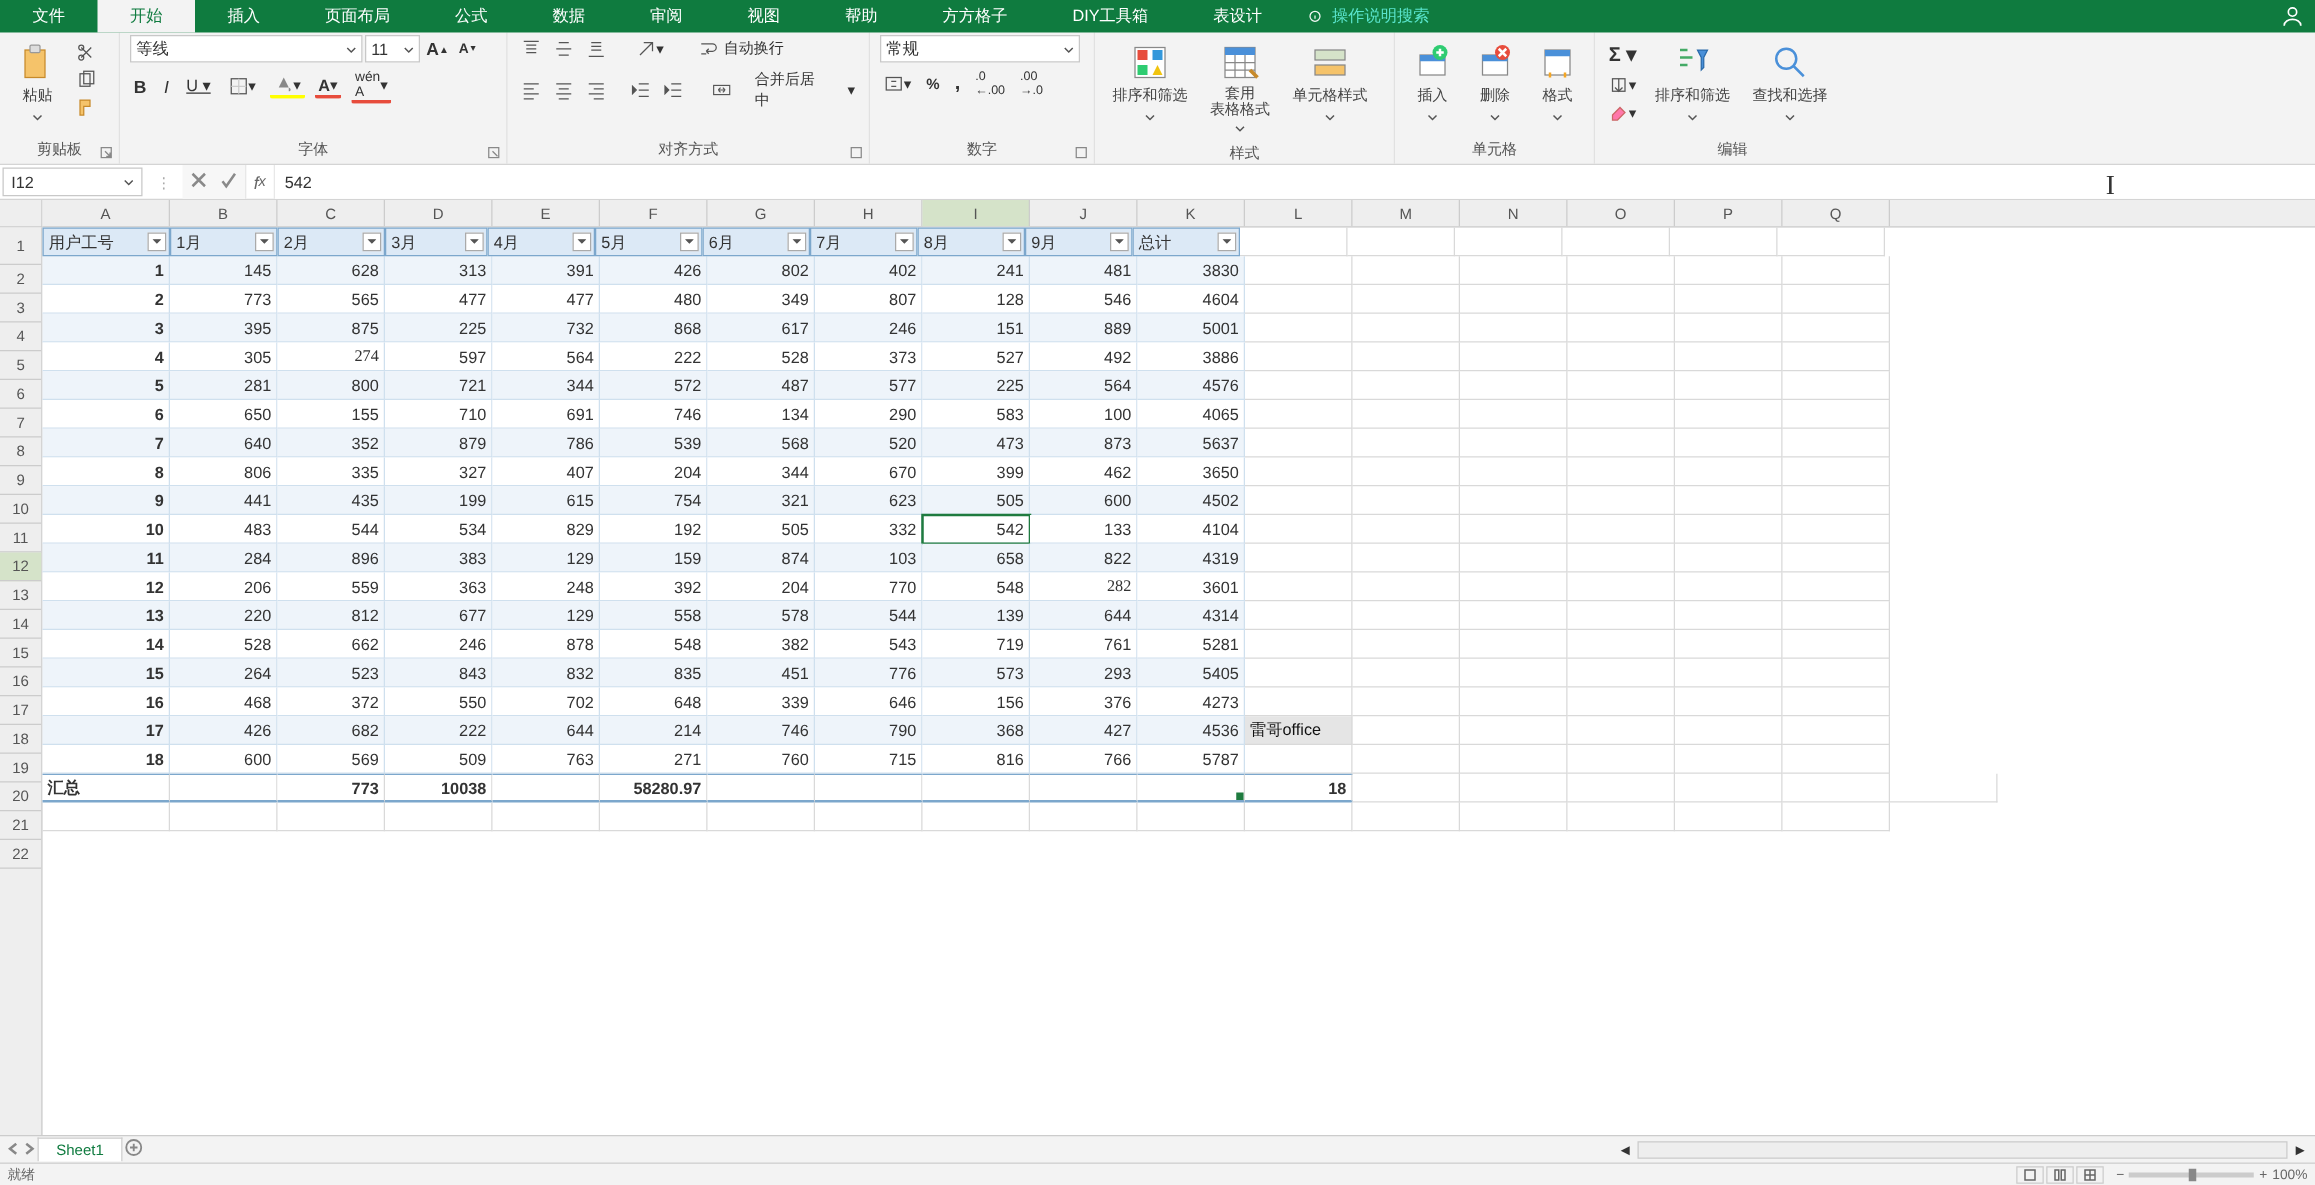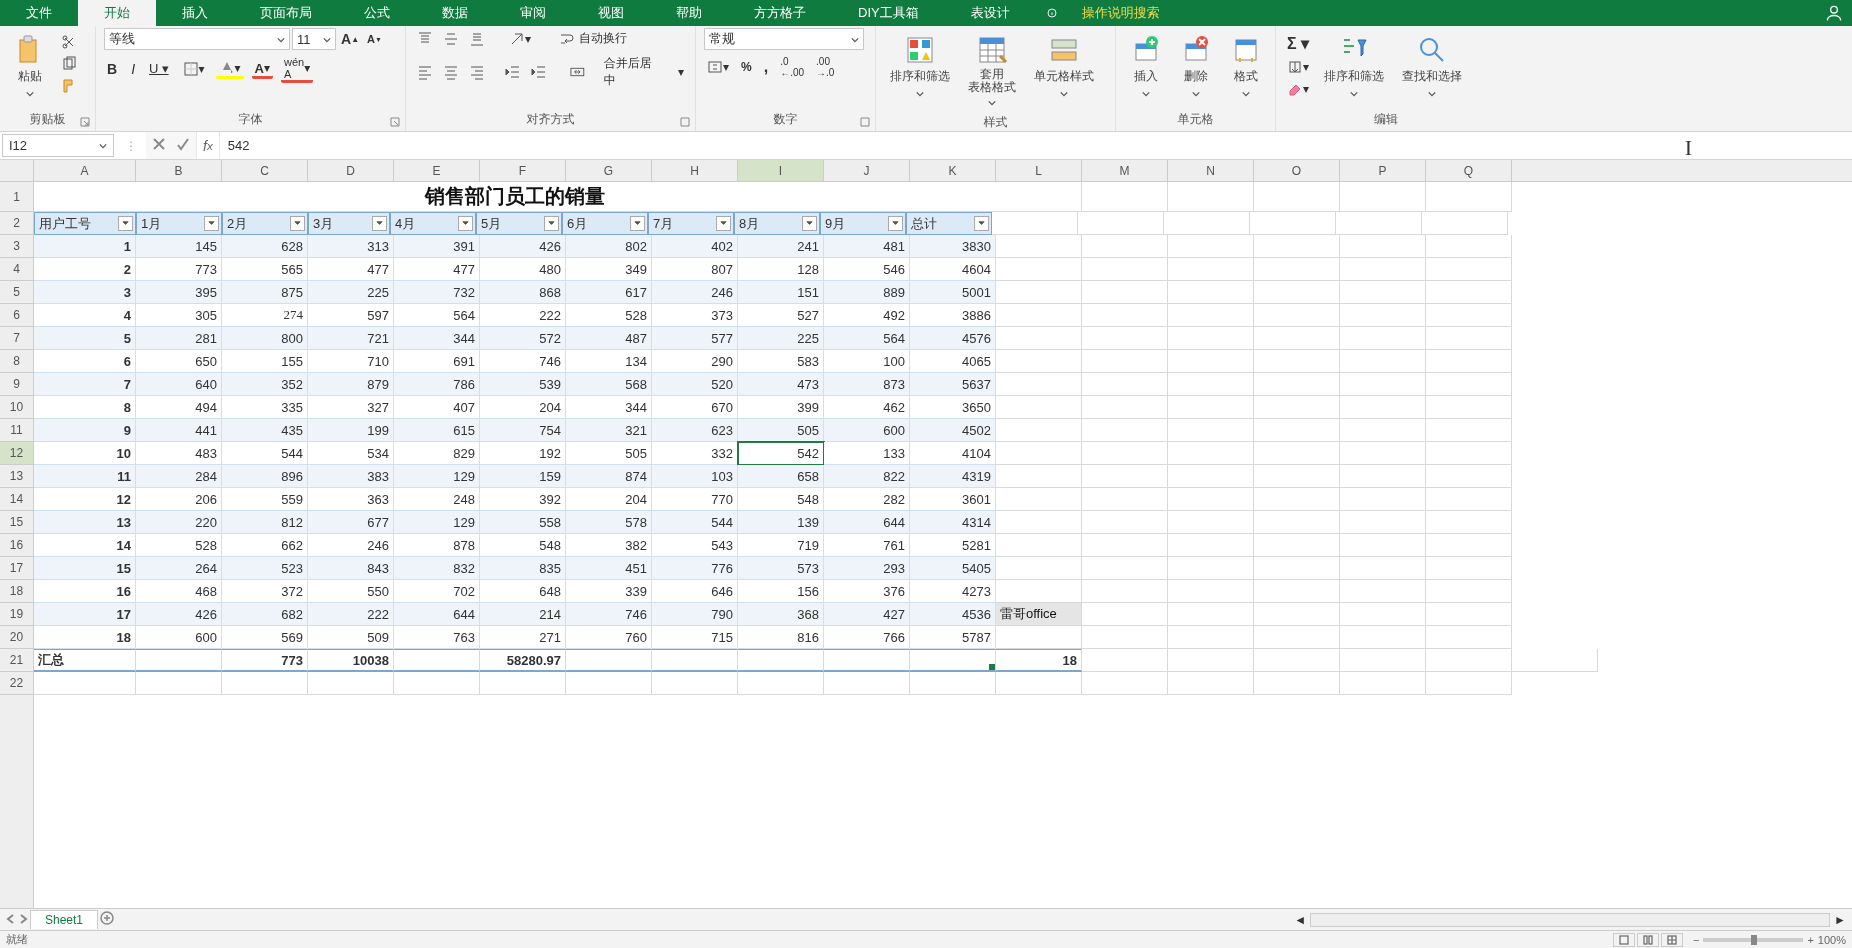--- a/index.html
+++ b/index.html
@@ -2,21 +2,21 @@
 <html><head>
 <meta charset="utf-8">
 <style>
 * { margin:0; padding:0; box-sizing:border-box; font-family:"Microsoft YaHei","SimSun",Arial,sans-serif; }
 body { background:#fff; overflow:hidden; font-size:12px; color:#333; }
 
 
 .tabbar { background:#0f7b3f; display:flex; align-items:stretch; height:26px; color:#fff; position:relative; }
 .tab { padding:0 26px; display:flex; align-items:center; font-size:13px; cursor:pointer; }
 .tab.active { background:#f3f3f3; color:#0f7b3f; font-weight:500; }
-.tell-me { display:flex; align-items:center; margin-left:8px; color:#fde047; opacity:.95; gap:22px; font-size:13px; }
+.tell-me { display:flex; align-items:center; margin-left:8px; color:#5eead4; opacity:.95; gap:6px; font-size:13px; }
 .tell-me svg { width:16px;height:16px;fill:none;stroke:#fff;stroke-width:1.5;}
 .user-icon { position:absolute; right:8px; top:0; height:26px; display:flex; align-items:center; }
 .user-icon svg{width:20px;height:20px;fill:none;stroke:#fff;stroke-width:1.6;}
 
 
 .ribbon { background:#f3f3f3; border-bottom:1px solid #d4d4d4; display:flex; height:106px; }
 .group { border-right:1px solid #e1e1e1; padding:2px 8px 0 8px; display:flex; flex-direction:column; justify-content:space-between; }
 .group-title { text-align:center; font-size:12px; color:#555; padding:2px 0 3px; position:relative;}
 .group-title .launcher { position:absolute; right:-4px; bottom:3px; width:12px;height:12px; }
 .group-title .launcher svg{width:10px;height:10px;stroke:#888;fill:none;stroke-width:1;}
@@ -468,29 +468,20 @@
       <div class="rh">15</div>
       <div class="rh">16</div>
       <div class="rh">17</div>
       <div class="rh">18</div>
       <div class="rh">19</div>
       <div class="rh">20</div>
       <div class="rh">21</div>
       <div class="rh">22</div>
     </div>
   <div class="cells" id="cells">
-      <div class="crow tall">
-        <div class="cell title" style="width: 962px;">销售部门员工的销量</div>
-        <div class="cell " style="width: 86px;"></div>
-        <div class="cell " style="width: 86px;"></div>
-        <div class="cell " style="width: 86px;"></div>
-        <div class="cell " style="width: 86px;"></div>
-        <div class="cell " style="width: 86px;"></div>
-        <div class="cell " style="width: 86px;"></div>
-      </div>
       <div class="crow ">
         <div class="cell hdr" style="width: 102px;">用户工号<span class="fbtn">
             <svg viewBox="0 0 8 8">
               <path d="M1 2l3 3 3-3z"></path>
             </svg>
           </span></div>
         <div class="cell hdr" style="width: 86px;">1月<span class="fbtn">
             <svg viewBox="0 0 8 8">
               <path d="M1 2l3 3 3-3z"></path>
             </svg>
@@ -675,21 +666,21 @@
         <div class="cell band0" style="width: 86px;">5637</div>
         <div class="cell " style="width: 86px;"></div>
         <div class="cell " style="width: 86px;"></div>
         <div class="cell " style="width: 86px;"></div>
         <div class="cell " style="width: 86px;"></div>
         <div class="cell " style="width: 86px;"></div>
         <div class="cell " style="width: 86px;"></div>
       </div>
       <div class="crow ">
         <div class="cell band1 bold" style="width: 102px;">8</div>
-        <div class="cell band1" style="width: 86px;">494</div>
+        <div class="cell band1" style="width: 86px;">806</div>
         <div class="cell band1" style="width: 86px;">335</div>
         <div class="cell band1" style="width: 86px;">327</div>
         <div class="cell band1" style="width: 86px;">407</div>
         <div class="cell band1" style="width: 86px;">204</div>
         <div class="cell band1" style="width: 86px;">344</div>
         <div class="cell band1" style="width: 86px;">670</div>
         <div class="cell band1" style="width: 86px;">399</div>
         <div class="cell band1" style="width: 86px;">462</div>
         <div class="cell band1" style="width: 86px;">3650</div>
         <div class="cell " style="width: 86px;"></div>
@@ -759,21 +750,21 @@
       <div class="crow ">
         <div class="cell band1 bold" style="width: 102px;">12</div>
         <div class="cell band1" style="width: 86px;">206</div>
         <div class="cell band1" style="width: 86px;">559</div>
         <div class="cell band1" style="width: 86px;">363</div>
         <div class="cell band1" style="width: 86px;">248</div>
         <div class="cell band1" style="width: 86px;">392</div>
         <div class="cell band1" style="width: 86px;">204</div>
         <div class="cell band1" style="width: 86px;">770</div>
         <div class="cell band1" style="width: 86px;">548</div>
-        <div class="cell band1" style="width: 86px;">282</div>
+        <div class="cell band1" style="width: 86px; font-family: Liberation Serif, serif;">282</div>
         <div class="cell band1" style="width: 86px;">3601</div>
         <div class="cell " style="width: 86px;"></div>
         <div class="cell " style="width: 86px;"></div>
         <div class="cell " style="width: 86px;"></div>
         <div class="cell " style="width: 86px;"></div>
         <div class="cell " style="width: 86px;"></div>
         <div class="cell " style="width: 86px;"></div>
       </div>
       <div class="crow ">
         <div class="cell band0 bold" style="width: 102px;">13</div>

